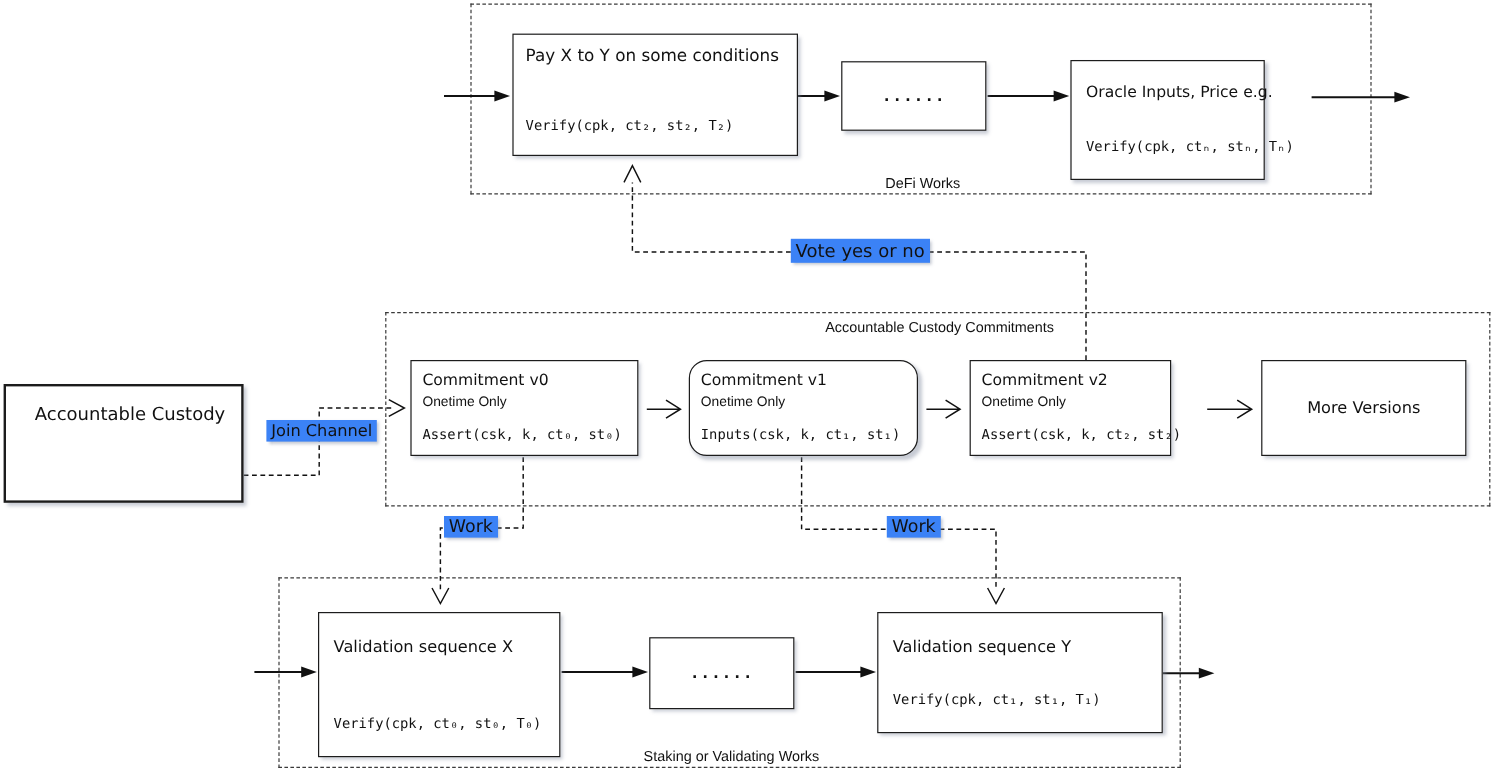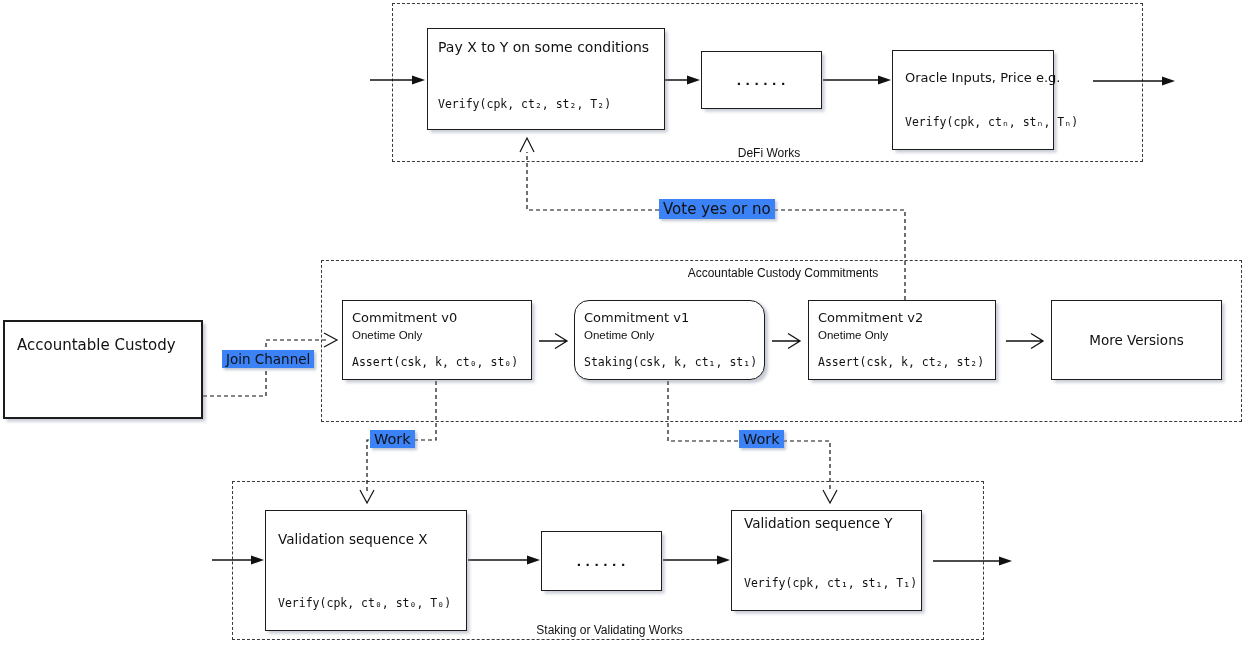--- a/index.html
+++ b/index.html
@@ -132,47 +132,47 @@
 
   <div class="node" style="left:342px; top:300px; width:190px; height:80px; padding:8px 8px 10px 9px;">
     <div class="title-sm hand">Commitment v0</div>
     <div class="subtitle ui">Onetime Only</div>
     <div class="code mono">Assert(csk, k, ct₀, st₀)</div>
   </div>
 
   <div class="node" style="left:574px; top:300px; width:191px; height:80px; padding:8px 8px 10px 9px;border-radius:15px;">
     <div class="title-sm hand">Commitment v1</div>
     <div class="subtitle ui">Onetime Only</div>
-    <div class="code mono">Staking(csk, k, ct₁, st₁)</div>
+    <div class="code mono">Inputs(csk, k, ct₁, st₁)</div>
   </div>
 
-  <div class="node" style="left:808px; top:300px; width:188px; height:80px; padding:8px 8px 10px 9px;">
+  <div class="node" style="left:808px; top:300px; width:168px; height:80px; padding:8px 8px 10px 9px;">
     <div class="title-sm hand">Commitment v2</div>
     <div class="subtitle ui">Onetime Only</div>
     <div class="code mono">Assert(csk, k, ct₂, st₂)</div>
   </div>
 
   <div class="node center-box" style="left:1051px; top:300px; width:171px; height:80px;">
     <div class="hand" style="font-size:13.5px;">More Versions</div>
   </div>
 
-  <div class="node thick" style="left:3px; top:320px; width:200px; height:99px; padding:14px 8px 14px 12px;">
+  <div class="node thick" style="left:3px; top:320px; width:200px; height:99px; padding:14px 8px 14px 24px;">
     <div class="hand" style="font-size:15px;">Accountable Custody</div>
   </div>
 
   <div class="node" style="left:265px; top:510px; width:202px; height:121px; padding:20px 10px 20px 12px;">
     <div class="title-sm hand" style="font-size:13.5px;">Validation sequence X</div>
     <div class="code mono">Verify(cpk, ct₀, st₀, T₀)</div>
   </div>
 
   <div class="node center-box" style="left:541px; top:531px; width:121px; height:60px;">
     <div class="dots mono">......</div>
   </div>
 
-  <div class="node" style="left:731px; top:510px; width:191px; height:101px; padding:4px 10px 20px 12px;justify-content:center;">
+  <div class="node" style="left:731px; top:510px; width:238px; height:101px; padding:20px 10px 20px 12px;justify-content:center;">
     <div class="title-sm hand" style="font-size:13.5px;">Validation sequence Y</div>
     <div class="code mono">Verify(cpk, ct₁, st₁, T₁)</div>
   </div>
 
   <div class="chip hand" style="left:222px; top:350px; font-size:13.5px;">Join Channel</div>
 
   <div class="chip hand" style="left:659px; top:199px; font-size:15px;">Vote yes or no</div>
 
   <div class="chip hand" style="left:370px; top:430px; font-size:14.5px;">Work</div>
 

